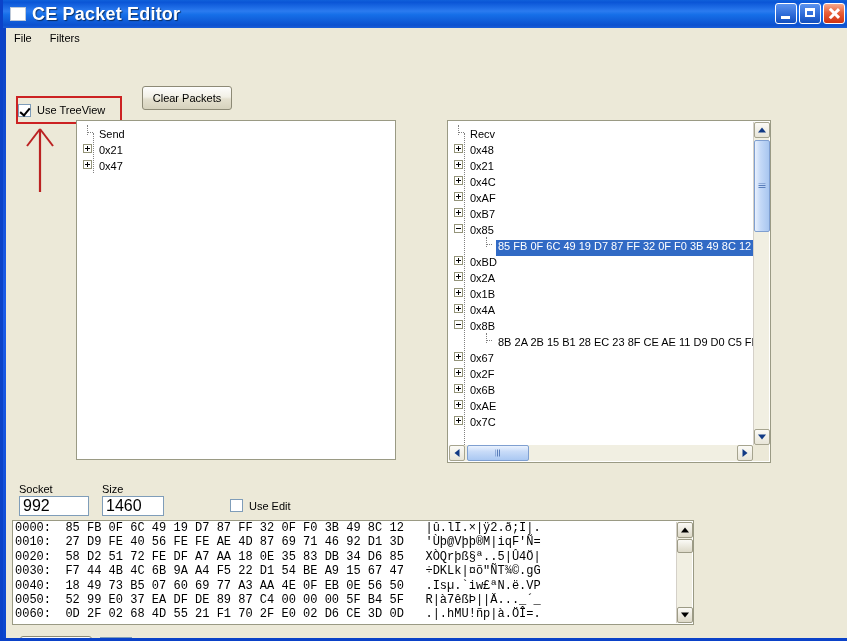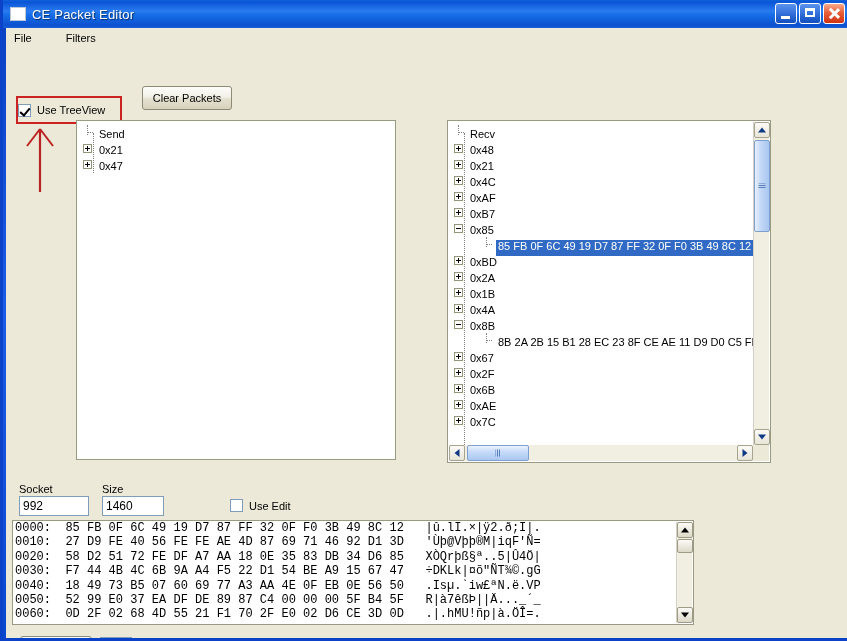--- a/index.html
+++ b/index.html
@@ -39,22 +39,22 @@
   }
   .title-icon {
     width: 16px; height: 14px;
     margin-left: 7px; margin-right: 6px;
     background: #ffffff;
     border: 1px solid #bcc8d8;
     box-sizing: border-box;
   }
   .title-text {
     color: #ffffff;
-    font-size: 13px;
-    font-weight: normal;
+    font-size: 18px;
+    font-weight: bold;
     text-shadow: 1px 1px 1px rgba(0,0,0,.55);
     letter-spacing: .2px;
   }
   .title-buttons {
     position: absolute;
     right: 5px; top: 3px;
     display: flex;
     gap: 2px;
   }
   .tbtn {
@@ -96,21 +96,20 @@
   
   .menubar {
     position: absolute;
     left: 0; top: 0;
     width: 841px; height: 19px;
     background: #ece9d8;
     display: flex;
     align-items: center;
     padding-left: 8px;
     box-sizing: border-box;
-    gap: 16px;
   }
   .menu-item {
     font-size: 11px;
     color: #000;
     padding: 2px 9px 2px 0px;
     margin-right: 9px;
     cursor: default;
   }
 
   
@@ -309,21 +308,21 @@
     position: absolute;
     font-size: 11px;
     color: #000;
   }
   .xp-input {
     position: absolute;
     background: #ffffff;
     border: 1px solid #7f9db9;
     box-sizing: border-box;
     font-family: "Liberation Sans", sans-serif;
-    font-size: 12px;
+    font-size: 16px;
     color: #000;
     padding: 0 3px;
     display: flex;
     align-items: center;
     outline: none;
   }
   #lbl-socket { left: 13px; top: 455px; }
   #lbl-size   { left: 96px; top: 455px; }
   #in-socket  { left: 13px; top: 468px; width: 70px; height: 20px; }
   #in-size    { left: 96px; top: 468px; width: 62px; height: 20px; }

